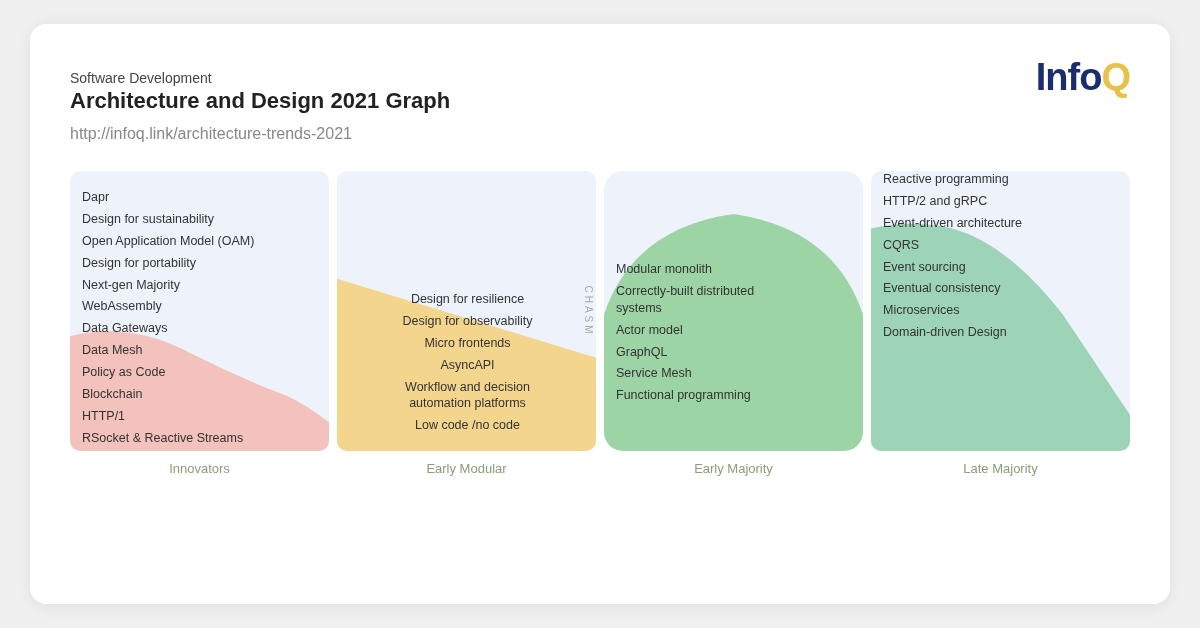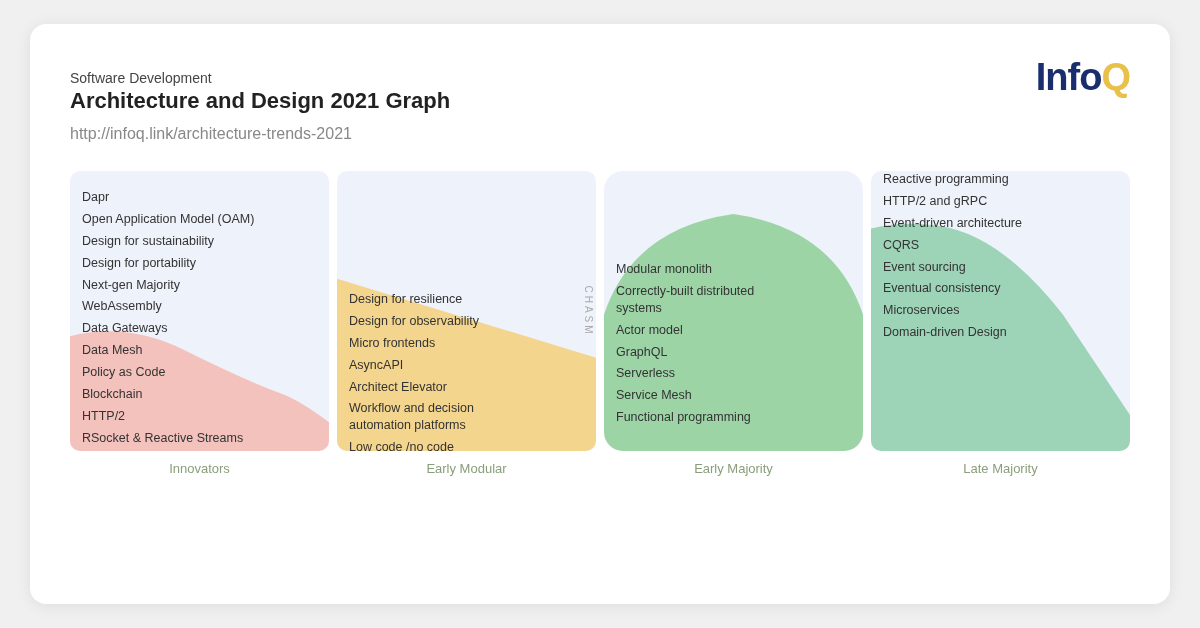--- a/index.html
+++ b/index.html
@@ -75,20 +75,21 @@
       flex: 1;
       border-radius: 10px;
       position: relative;
       overflow: visible;
     }
     .col-innovators {
       background: transparent;
     }
     .col-early-adopters {
       background: transparent;
+      text-align: center;
     }
     .col-early-majority {
       background: transparent;
     }
     .col-late-majority {
       background: transparent;
     }
     .infoq-logo {
       font-family: Arial, sans-serif;
     }
@@ -125,65 +126,63 @@
 
     <div class="col-box col-innovators" style="flex:1;position:relative;overflow:hidden;border-radius:10px;">
       <svg class="bg-svg" viewBox="0 0 270 390" preserveAspectRatio="none" xmlns="http://www.w3.org/2000/svg">
 
         <rect x="0" y="0" width="270" height="390" fill="#eef2fa" rx="10"></rect>
 
         <path d="M0,390 L0,230 Q60,210 120,250 Q180,290 220,310 Q240,320 270,350 L270,390 Z" fill="#f5bab2" opacity="0.85"></path>
       </svg>
       <div class="items-list" style="padding-top:18px;">
         <div class="item">Dapr</div>
+        <div class="item">Design for sustainability</div>
         <div class="item">Open Application Model (OAM)</div>
-        <div class="item">Design for sustainability</div>
         <div class="item">Design for portability</div>
         <div class="item">Next-gen Majority</div>
         <div class="item">WebAssembly</div>
         <div class="item">Data Gateways</div>
         <div class="item">Data Mesh</div>
         <div class="item">Policy as Code</div>
         <div class="item">Blockchain</div>
-        <div class="item">HTTP/2</div>
+        <div class="item">HTTP/1</div>
         <div class="item">RSocket &amp; Reactive Streams</div>
       </div>
     </div>
 
     <div class="col-box col-early-adopters" style="flex:1;position:relative;overflow:hidden;border-radius:10px;">
       <svg class="bg-svg" viewBox="0 0 270 390" preserveAspectRatio="none" xmlns="http://www.w3.org/2000/svg">
         <rect x="0" y="0" width="270" height="390" fill="#eef2fa" rx="10"></rect>
 
         <path d="M0,390 L0,150 L270,260 L270,390 Z" fill="#f5d07a" opacity="0.85"></path>
       </svg>
       <div class="items-list" style="padding-top:120px;">
         <div class="item">Design for resilience</div>
         <div class="item">Design for observability</div>
         <div class="item">Micro frontends</div>
         <div class="item">AsyncAPI</div>
-        <div class="item">Architect Elevator</div>
         <div class="item">Workflow and decision<br>automation platforms</div>
         <div class="item">Low code /no code</div>
       </div>
 
       <div style="position:absolute;right:-18px;top:50%;transform:translateY(-50%) rotate(90deg);font-size:10px;color:#aaa;letter-spacing:3px;z-index:20;white-space:nowrap;">CHASM</div>
     </div>
 
     <div class="col-box col-early-majority" style="flex:1;position:relative;overflow:hidden;border-radius:19px;">
       <svg class="bg-svg" viewBox="0 0 270 390" preserveAspectRatio="none" xmlns="http://www.w3.org/2000/svg">
         <rect x="0" y="0" width="270" height="390" fill="#eef2fa" rx="10"></rect>
 
         <path d="M0,390 L0,200 Q30,80 135,60 Q240,80 270,200 L270,390 Z" fill="#82c98a" opacity="0.75"></path>
       </svg>
       <div class="items-list" style="padding-top:90px;">
         <div class="item">Modular monolith</div>
         <div class="item">Correctly-built distributed<br>systems</div>
         <div class="item">Actor model</div>
         <div class="item">GraphQL</div>
-        <div class="item">Serverless</div>
         <div class="item">Service Mesh</div>
         <div class="item">Functional programming</div>
       </div>
     </div>
 
     <div class="col-box col-late-majority" style="flex:1;position:relative;overflow:hidden;border-radius:10px;">
       <svg class="bg-svg" viewBox="0 0 270 390" preserveAspectRatio="none" xmlns="http://www.w3.org/2000/svg">
         <rect x="0" y="0" width="270" height="390" fill="#eef2fa" rx="10"></rect>
 
         <path d="M0,390 L0,80 Q30,70 60,75 Q130,80 200,200 Q240,280 270,340 L270,390 Z" fill="#82c9a0" opacity="0.75"></path>

